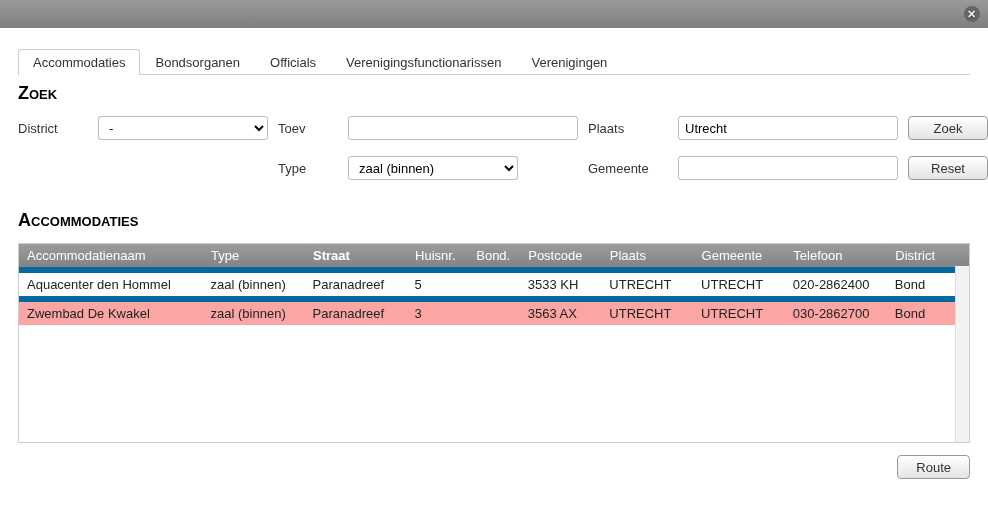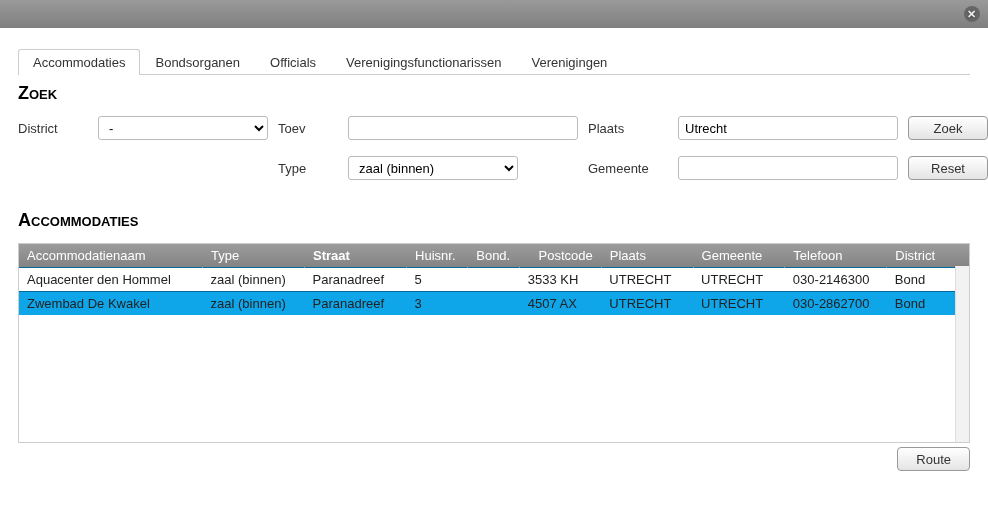--- a/index.html
+++ b/index.html
@@ -106,34 +106,34 @@
     color: #fff;
     text-align: left;
     font-weight: normal;
     padding: 4px 8px;
     border-right: 1px solid rgba(255,255,255,0.0);
     font-size: 13px;
   }
   .table tbody td {
     padding: 4px 8px;
     color: #222;
-    border-top: 1px solid #0369a1;
+    border-top: 6px solid #0369a1;
   }
   .table tbody tr:nth-child(odd) { background: #fff; }
-  .table tbody tr.selected { background: #0ea5e9; }
+  .table tbody tr.selected { background: #fca5a5; }
   .table-wrap {
     border: 1px solid #ccc;
     height: 200px;
     overflow: hidden;
     position: relative;
   }
   .footer-row {
     display: flex;
     justify-content: flex-end;
-    margin-top: 4px;
+    margin-top: 12px;
   }
   .scroll-gutter {
     position: absolute;
     right: 0; top: 22px; bottom: 0;
     width: 14px;
     background: #f2f2f2;
     border-left: 1px solid #ddd;
   }
 </style>
 </head>
@@ -190,47 +190,47 @@
 
   <div class="table-wrap">
     <table class="table">
       <thead>
           <tr id="thead-row">
             <th style="width: 180px;">Accommodatienaam</th>
             <th style="width: 100px;">Type</th>
             <th style="width: 100px; font-weight: bold;">Straat</th>
             <th style="width: 60px;">Huisnr.</th>
             <th style="width: 50px;">Bond.</th>
-            <th style="width: 80px; text-align: right;">Postcode</th>
+            <th style="width: 80px;">Postcode</th>
             <th style="width: 90px;">Plaats</th>
             <th style="width: 90px;">Gemeente</th>
             <th style="width: 100px;">Telefoon</th>
             <th style="width: 80px;">District</th>
           </tr>
         </thead>
       <tbody id="tbody">
           <tr>
             <td>Aquacenter den Hommel</td>
             <td>zaal (binnen)</td>
             <td>Paranadreef</td>
             <td>5</td>
             <td></td>
             <td>3533 KH</td>
             <td>UTRECHT</td>
             <td>UTRECHT</td>
-            <td>030-2146300</td>
+            <td>020-2862400</td>
             <td>Bond</td>
           </tr>
           <tr class="selected">
             <td>Zwembad De Kwakel</td>
             <td>zaal (binnen)</td>
             <td>Paranadreef</td>
             <td>3</td>
             <td></td>
-            <td>4507 AX</td>
+            <td>3563 AX</td>
             <td>UTRECHT</td>
             <td>UTRECHT</td>
             <td>030-2862700</td>
             <td>Bond</td>
           </tr>
         </tbody>
     </table>
     <div class="scroll-gutter"></div>
   </div>
 

